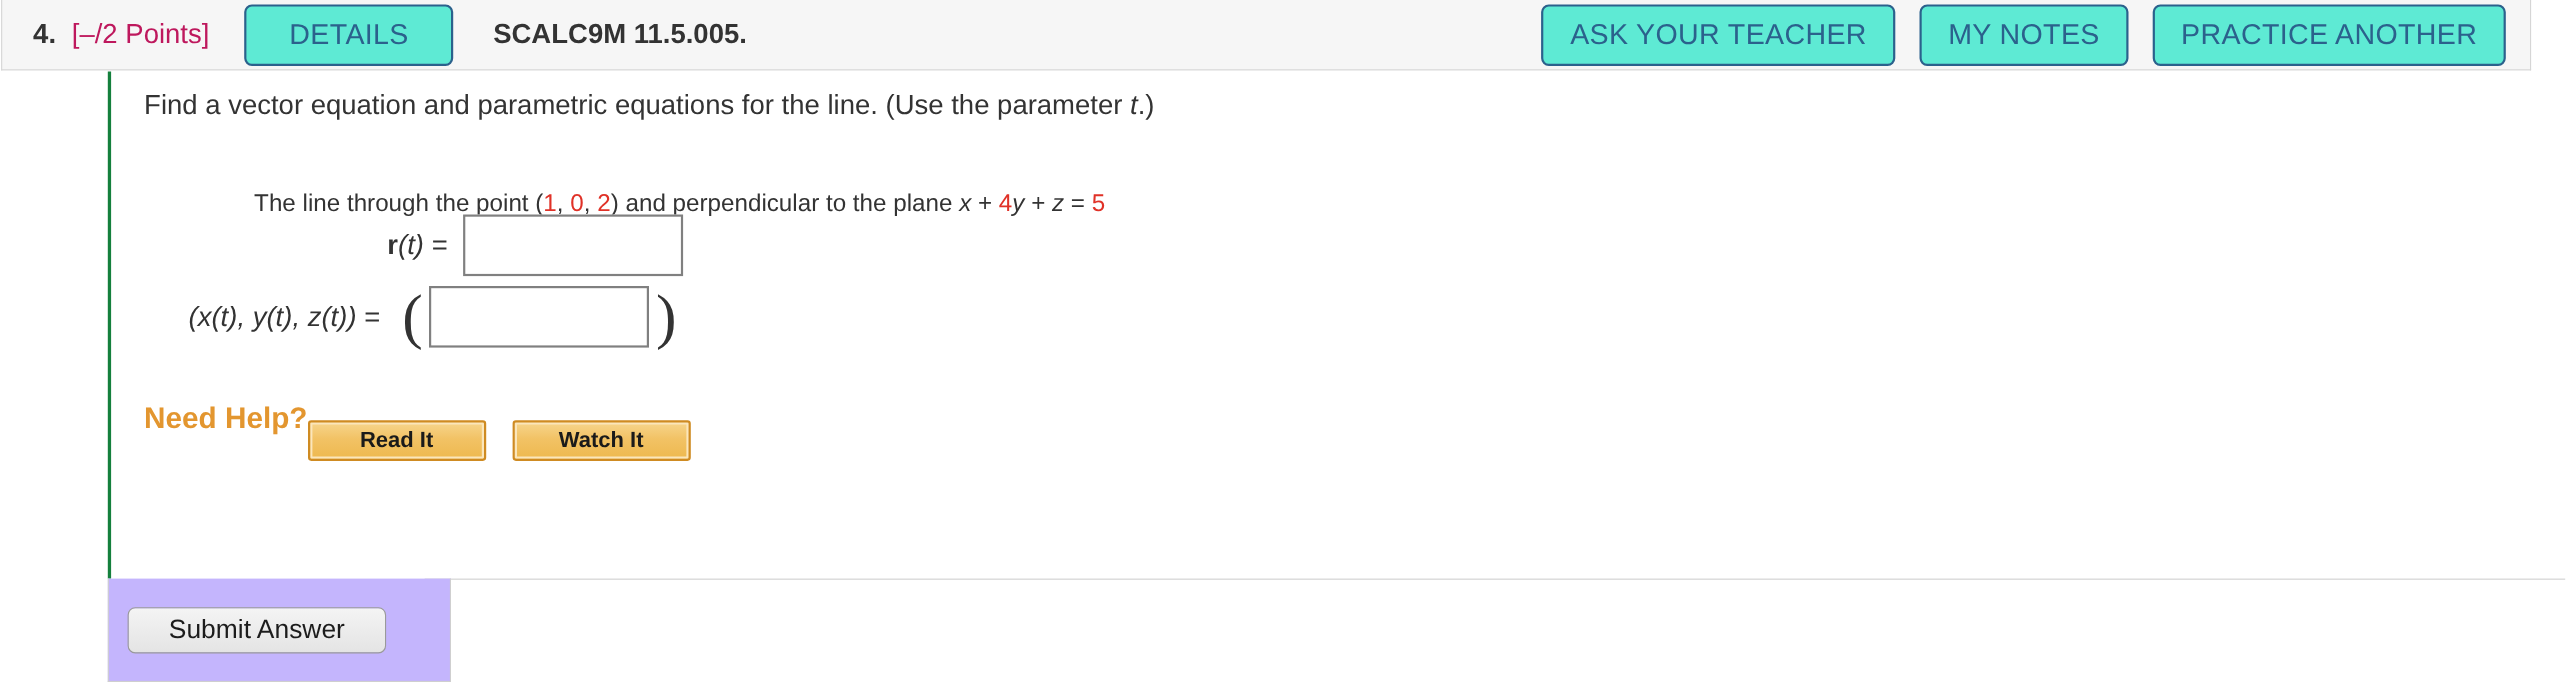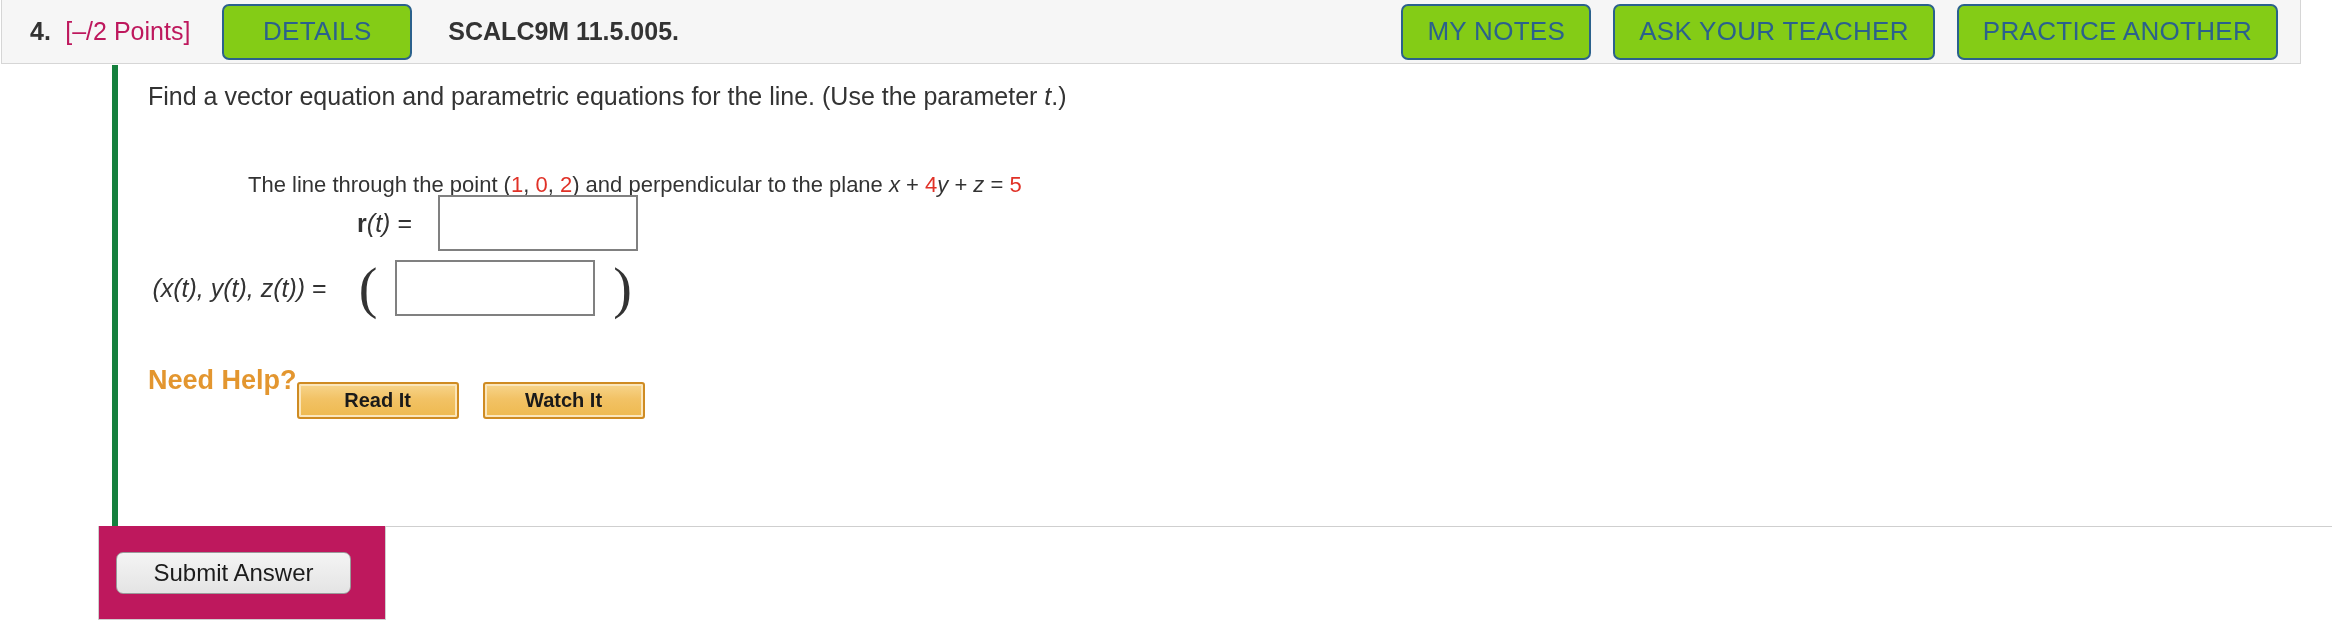--- a/index.html
+++ b/index.html
@@ -41,21 +41,21 @@
   .q-points {
     margin-left: 14px;
     font-size: 25px;
     font-weight: normal;
     color: #be185d;
     white-space: nowrap;
   }
   .hdr-btn {
     border: 2px solid #2b618c;
     border-radius: 7px;
-    background: #84cc16;
+    background: #5eead4;
     color: #2b618c;
     font-size: 26px;
     font-family: "Liberation Sans", sans-serif;
     letter-spacing: .3px;
     height: 56px;
     padding: 0 24px;
     display: flex;
     align-items: center;
     justify-content: center;
     cursor: pointer;
@@ -74,25 +74,25 @@
     margin-left: auto;
     display: flex;
     align-items: center;
     gap: 22px;
     margin-right: 22px;
   }
 
   
   .q-body {
     position: absolute;
-    left: 112px;
+    left: 98px;
     top: 65px;
     width: 1934px;
     height: 461px;
-    border-left: 6px solid #15803d;
+    border-left: 3px solid #15803d;
     box-sizing: border-box;
     background: #ffffff;
   }
   .prompt {
     position: absolute;
     left: 30px;
     top: 17px;
     font-size: 25px;
     color: #333333;
     white-space: nowrap;
@@ -108,21 +108,20 @@
   }
   .red { color: #e03127; }
   .mi { font-style: italic; }
 
   
   .ans-row {
     position: absolute;
     display: flex;
     align-items: center;
     white-space: nowrap;
-    gap: 12px;
   }
   .row-r  { left: 0px; top: 130px; width: 520px; justify-content: flex-end; }
   .row-xyz{ left: 0px; top: 195px; width: 520px; justify-content: flex-end; }
   .ans-label {
     font-size: 25px;
     color: #333333;
     margin-right: 14px;
   }
   .ans-label .vec { font-weight: bold; font-style: normal; }
   .answer-box {
@@ -178,27 +177,27 @@
     margin-right: 24px;
     font-family: "Liberation Sans", sans-serif;
     margin-top: 40px;
   }
 
   
   .submit-box {
     position: absolute;
     left: 98px;
     top: 526px;
-    width: 288px;
+    width: 312px;
     height: 94px;
     border-left: 1px solid #cfcfcf;
     border-right: 1px solid #cfcfcf;
     border-bottom: 1px solid #cfcfcf;
     box-sizing: border-box;
-    background: #be185d;
+    background: #c4b5fd;
     display: flex;
     align-items: center;
   }
   .divider-right {
     position: absolute;
     left: 386px;
     top: 526px;
     width: 1946px;
     height: 1px;
     background: #cfcfcf;
@@ -228,24 +227,24 @@
   <span class="q-points">[–/2 Points]</span>
 
   <div class="hdr-btn btn-details">
     <span>DETAILS</span>
   </div>
 
   <span class="q-code">SCALC9M 11.5.005.</span>
 
   <div class="hdr-right">
     <div class="hdr-btn">
+      <span>ASK YOUR TEACHER</span>
+    </div>
+    <div class="hdr-btn">
       <span>MY NOTES</span>
-    </div>
-    <div class="hdr-btn">
-      <span>ASK YOUR TEACHER</span>
     </div>
     <div class="hdr-btn">
       <span>PRACTICE ANOTHER</span>
     </div>
   </div>
 </div>
 
 <div class="q-body">
 
   <div class="prompt">

